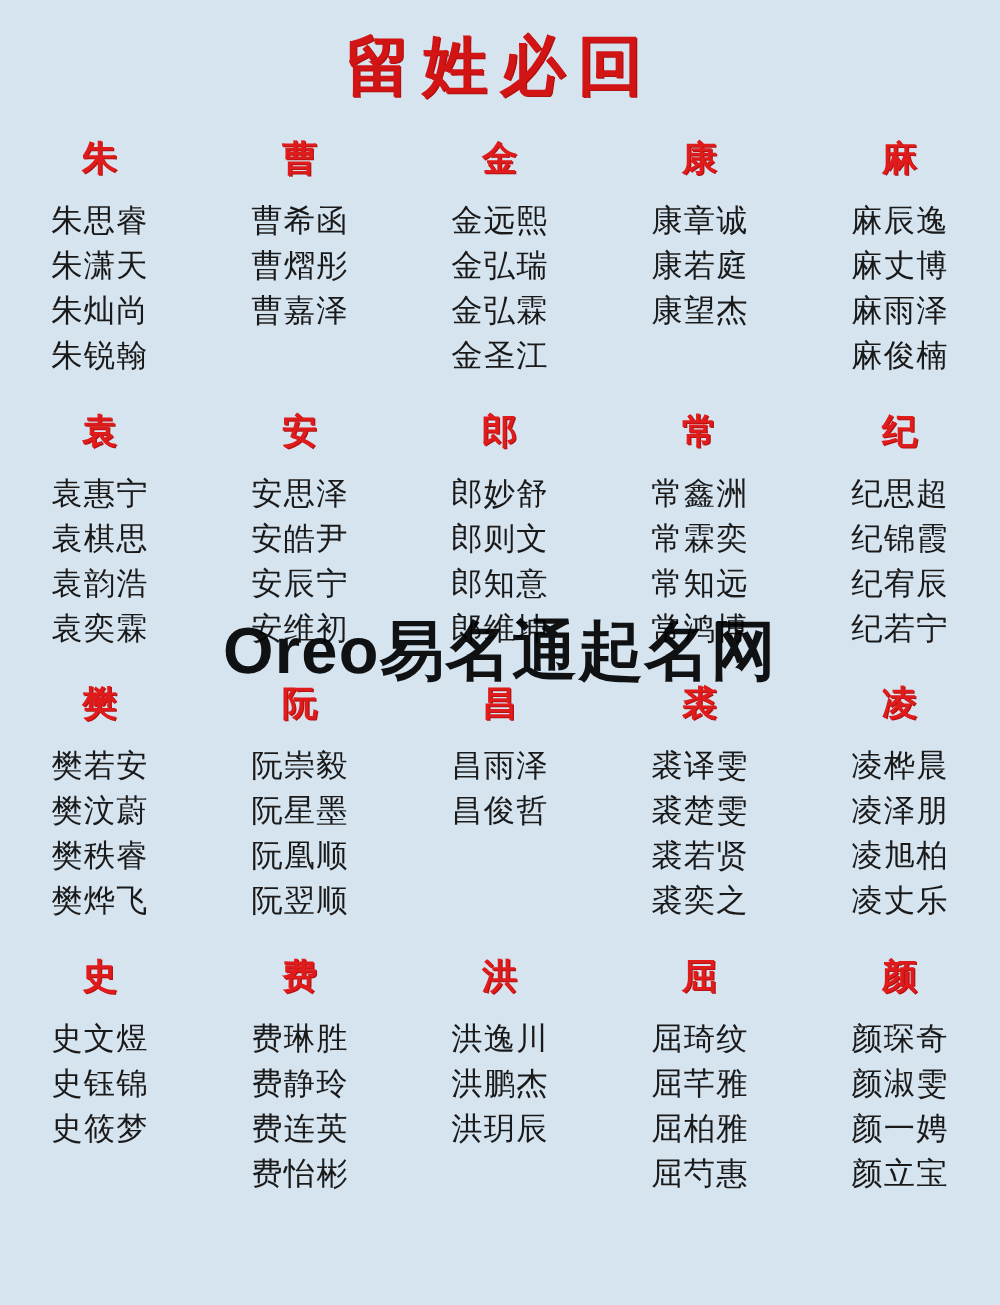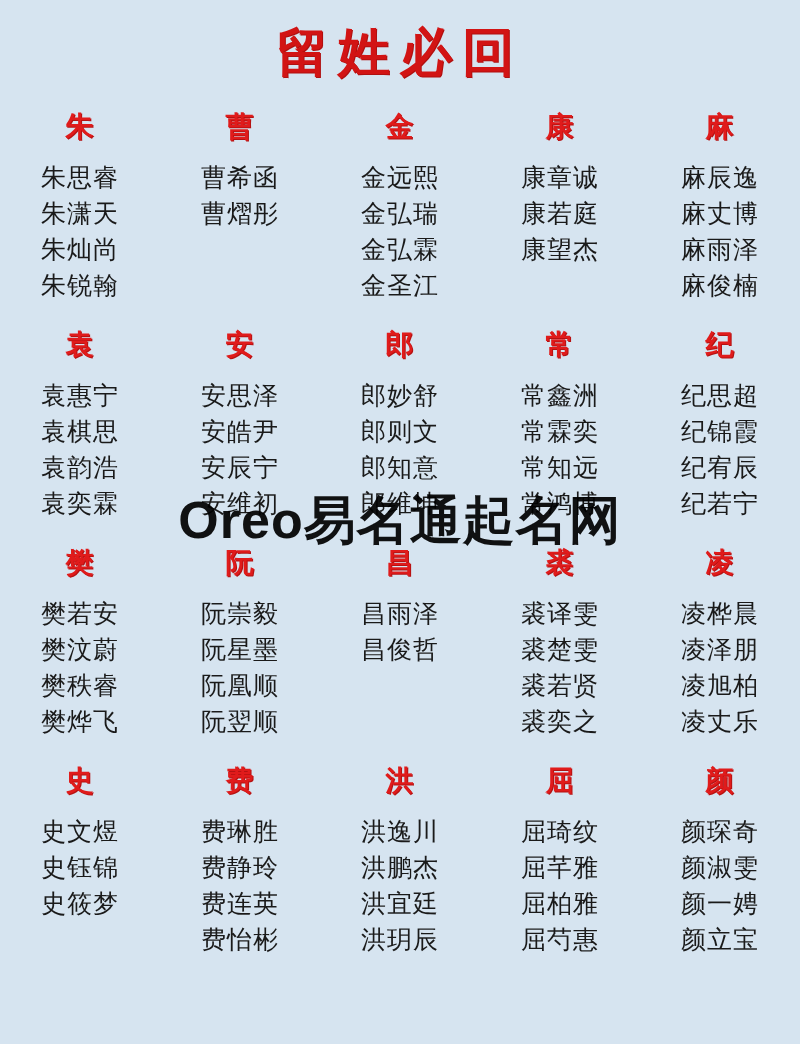--- a/index.html
+++ b/index.html
@@ -89,20 +89,21 @@
         <div class="surname">朱</div>
         <div class="name">朱思睿</div>
         <div class="name">朱潇天</div>
         <div class="name">朱灿尚</div>
         <div class="name">朱锐翰</div>
       </div>
       <div class="col">
         <div class="surname">曹</div>
         <div class="name">曹希函</div>
         <div class="name">曹熠彤</div>
+        <div class="name">曹嘉泽</div>
       </div>
       <div class="col">
         <div class="surname">金</div>
         <div class="name">金远熙</div>
         <div class="name">金弘瑞</div>
         <div class="name">金弘霖</div>
         <div class="name">金圣江</div>
       </div>
       <div class="col">
         <div class="surname">康</div>
@@ -204,21 +205,20 @@
         <div class="surname">费</div>
         <div class="name">费琳胜</div>
         <div class="name">费静玲</div>
         <div class="name">费连英</div>
         <div class="name">费怡彬</div>
       </div>
       <div class="col">
         <div class="surname">洪</div>
         <div class="name">洪逸川</div>
         <div class="name">洪鹏杰</div>
-        <div class="name">洪宜廷</div>
         <div class="name">洪玥辰</div>
       </div>
       <div class="col">
         <div class="surname">屈</div>
         <div class="name">屈琦纹</div>
         <div class="name">屈芊雅</div>
         <div class="name">屈柏雅</div>
         <div class="name">屈芍惠</div>
       </div>
       <div class="col">

